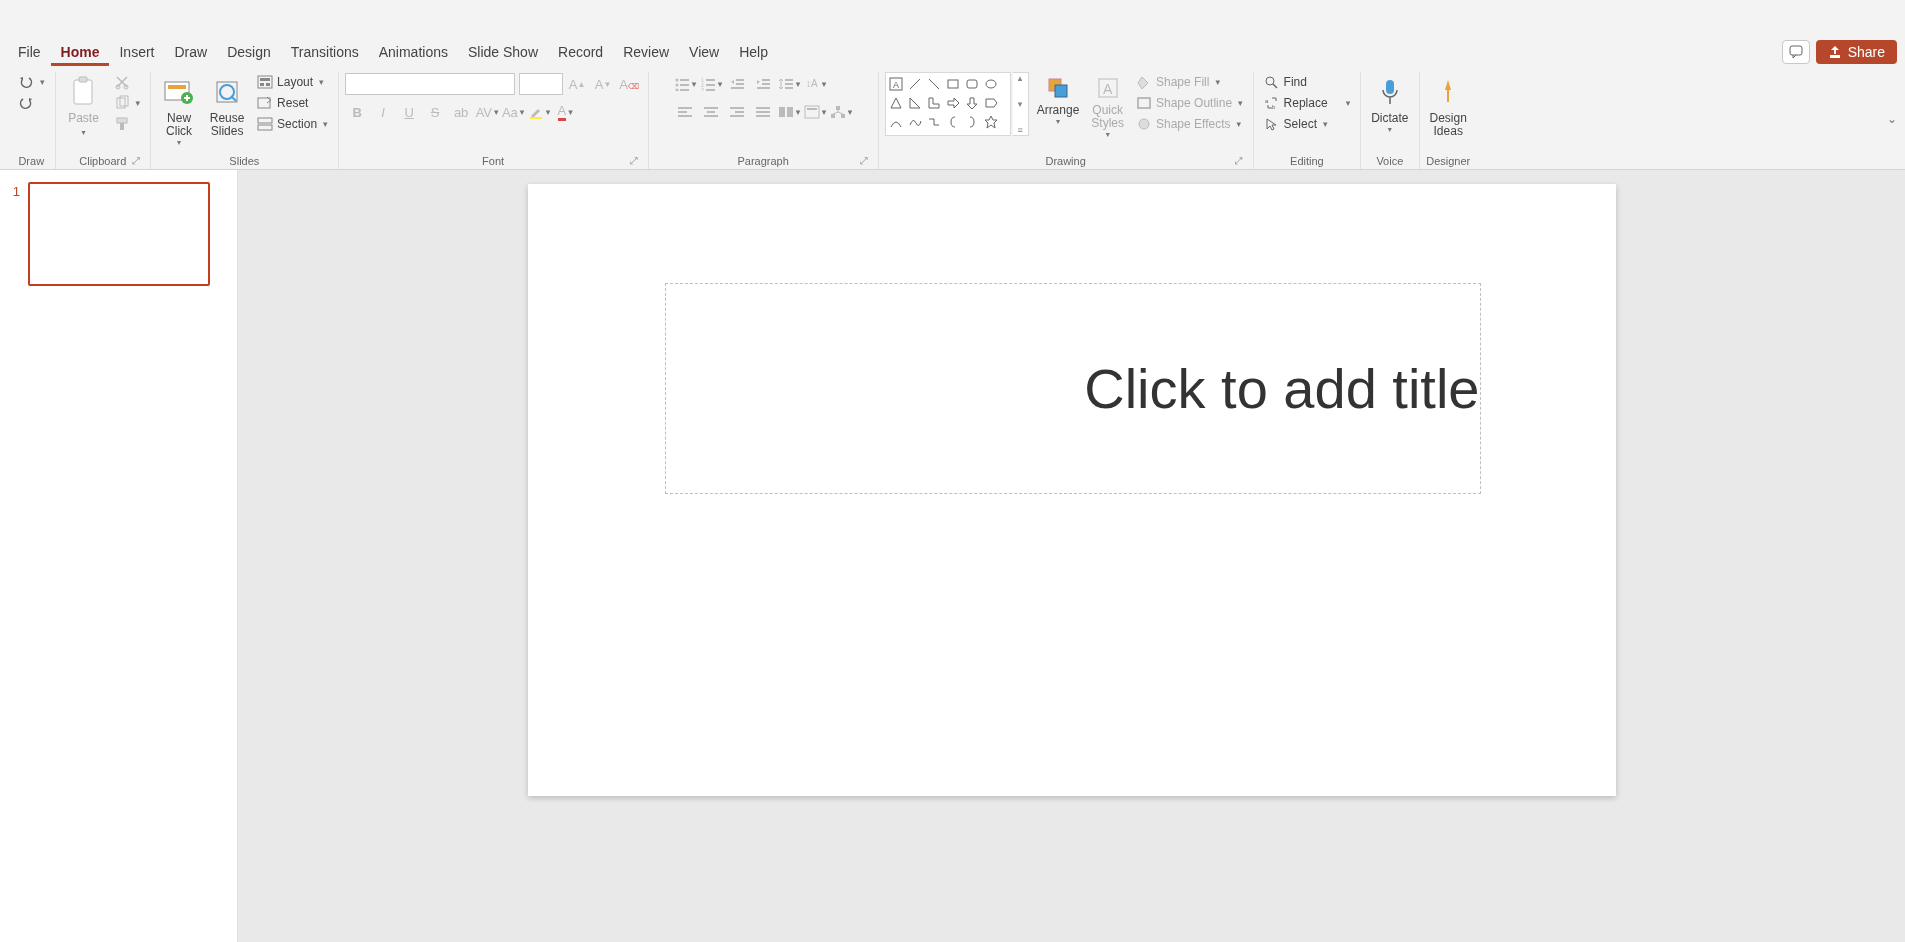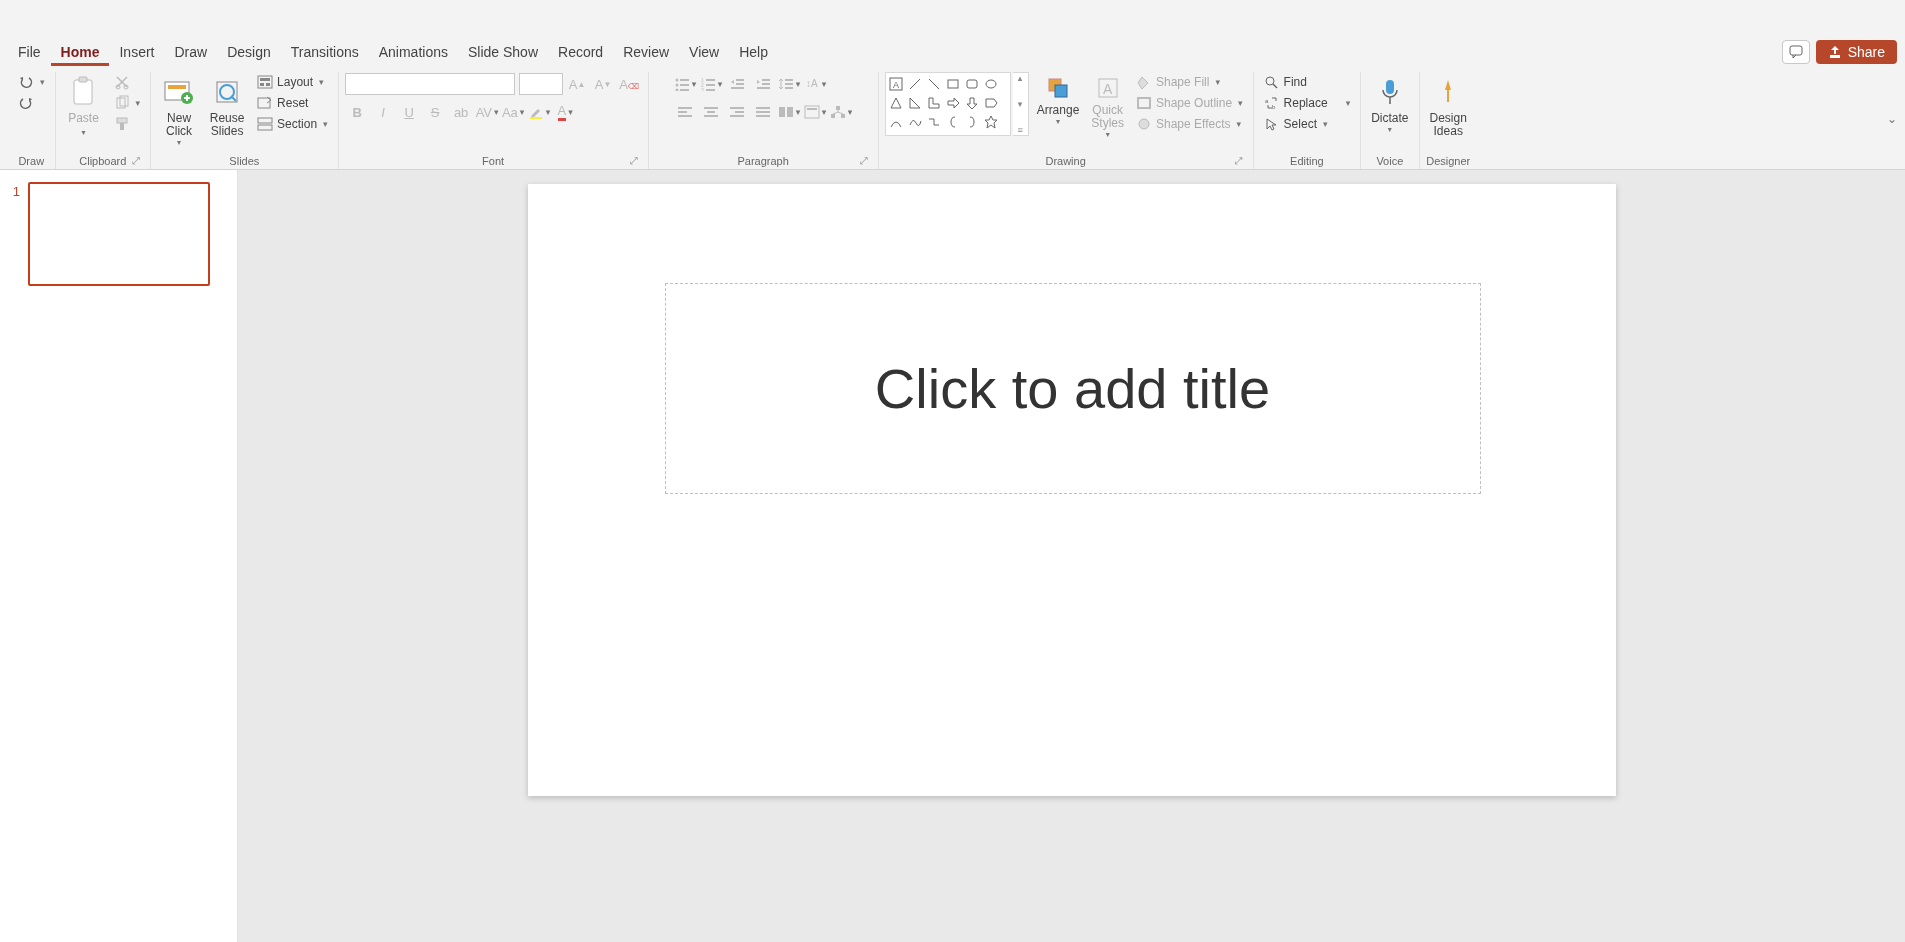--- a/index.html
+++ b/index.html
@@ -49,21 +49,21 @@
 
 .workspace { display:flex; height: calc(100% - 134px); background:#fff; }
 .thumbpanel { width:238px; background:#fff; border-right:1px solid #e1e1e1; padding:12px 10px; }
 .thumbrow { display:flex; gap:8px; }
 .thumbnum { font-size:13px; color:#b7472a; width:10px; text-align:right; padding-top:2px;}
 .thumb { width:182px; height:104px; background:#fff; border:2px solid #c43e1c; border-radius:2px; cursor:pointer;}
 
 .slidearea { flex:1; background:#e9e9e9; display:flex; align-items:flex-start; justify-content:center; padding:14px 0; overflow:auto;}
 .slide { width:1088px; height:612px; background:#fff; box-shadow:0 2px 6px rgba(0,0,0,.2); position:relative;}
 .ph { position:absolute; border:1px dashed #bfbfbf; display:flex; align-items:center; justify-content:center; cursor:text;}
-.ph-title { left:137px; top:99px; width:816px; height:211px; }
+.ph-title { left:137px; top:99px; width:816px; height:211px;justify-content:flex-end; }
 .ph-title span { font-size:56px; color:#333; font-weight:300;}
 .ph-sub { left:137px; top:318px; width:816px; height:152px; align-items:flex-start; justify-content:center; padding-top:10px;}
 .ph-sub span { font-size:24px; color:#555; font-weight:300;}
 
 .collapse-ribbon { position:absolute; right:8px; top:112px; font-size:12px; color:#777; cursor:pointer;}
 </style>
 </head>
 <body>
 
 <div class="menubar">

